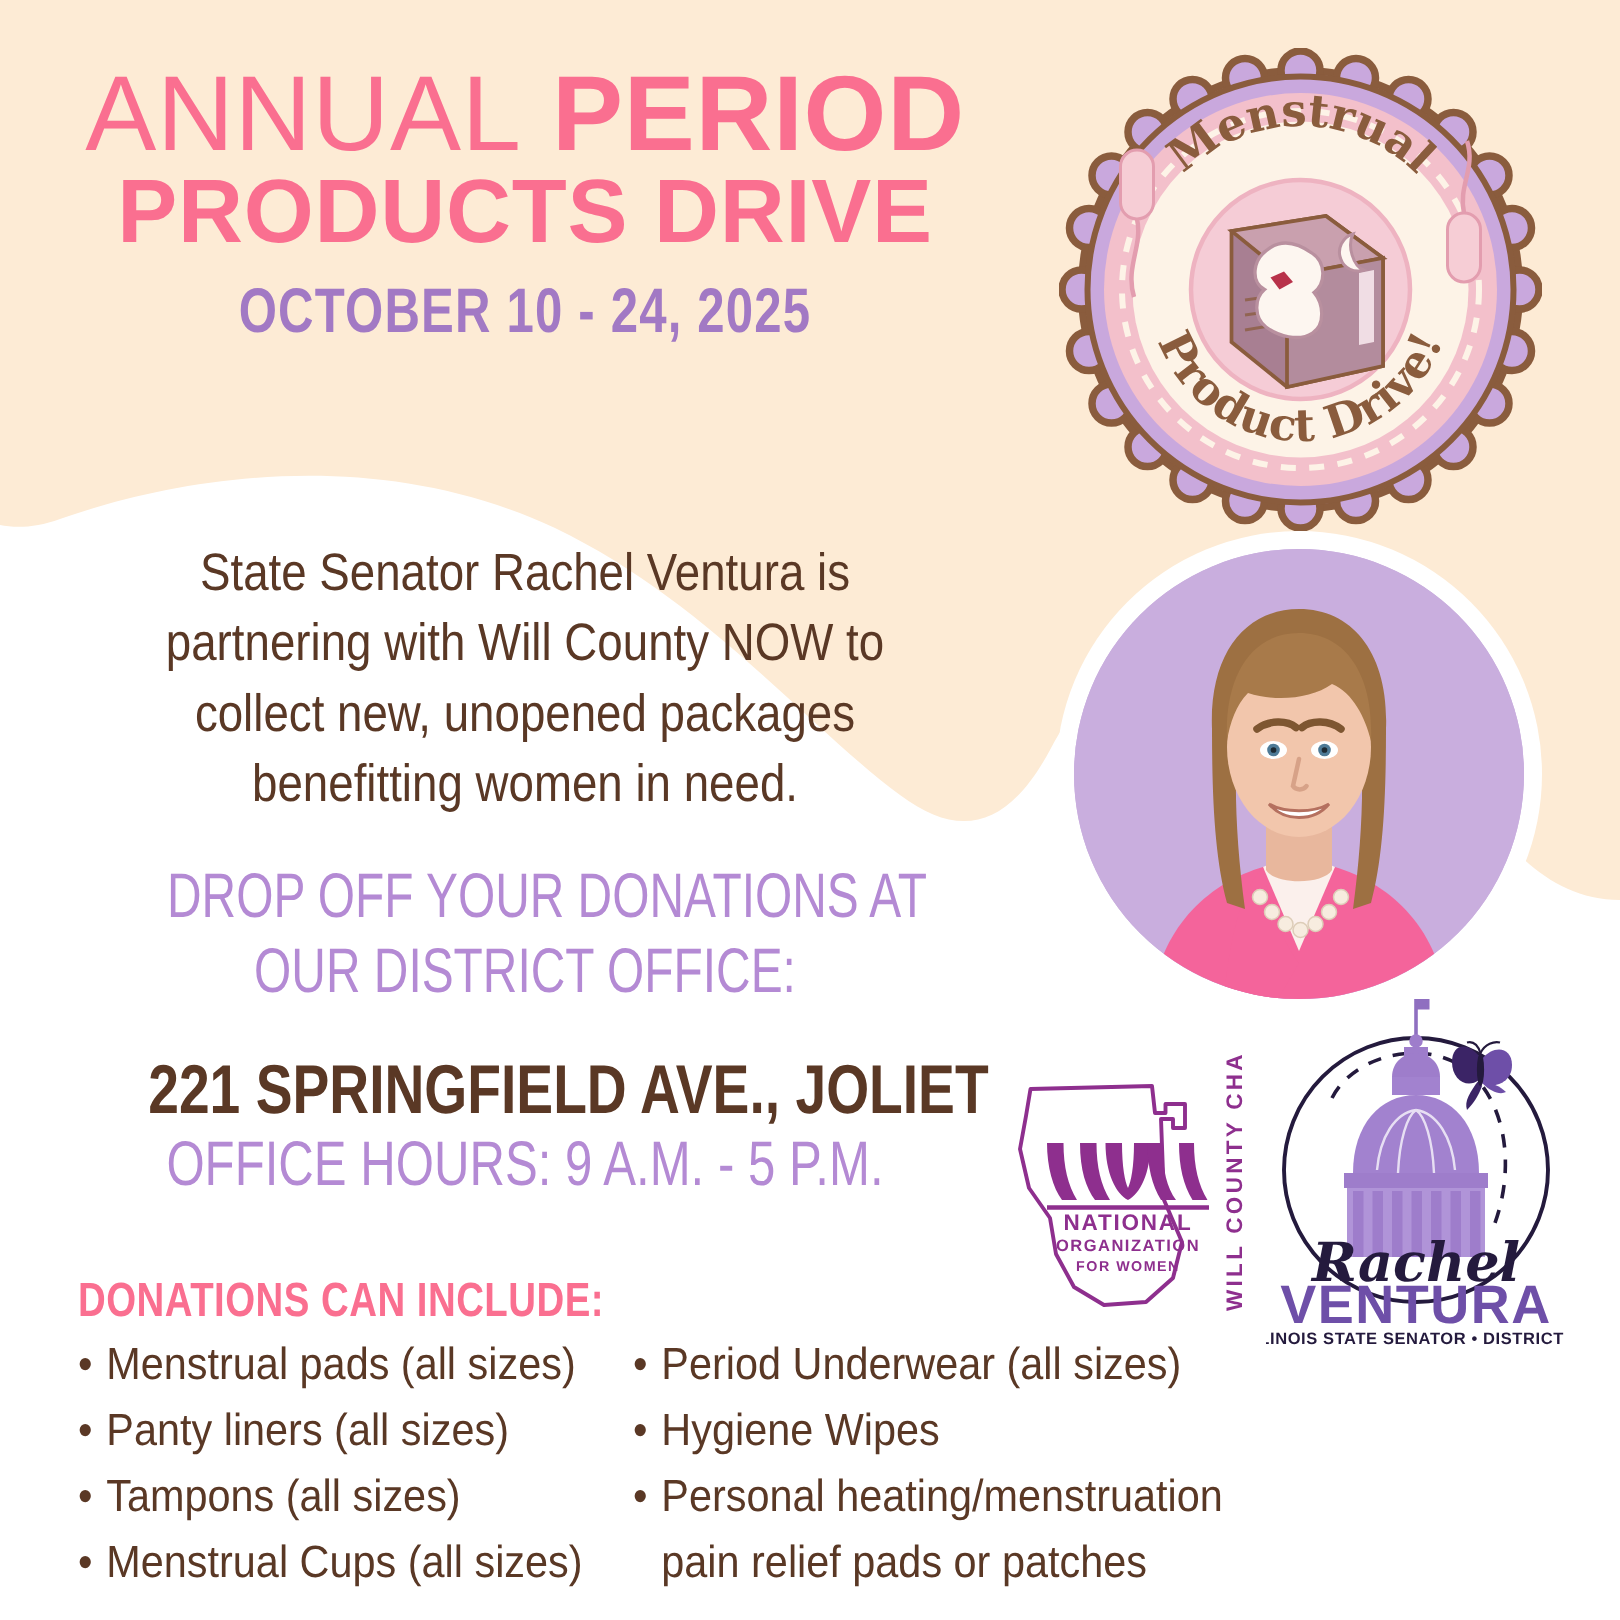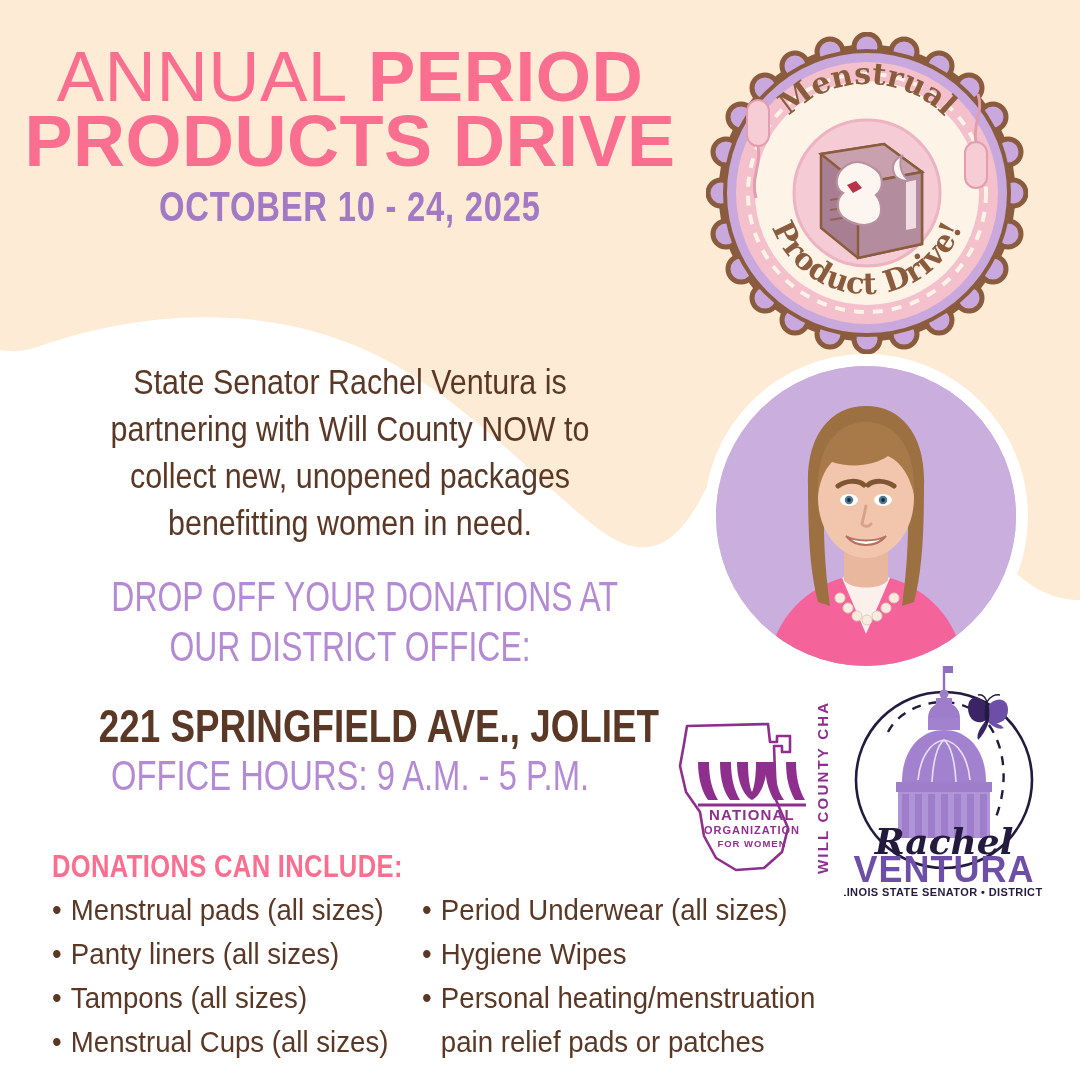--- a/index.html
+++ b/index.html
@@ -16,21 +16,21 @@
     background:#ffffff;
     overflow:hidden;
   }
 
   
   .bg-cream { position:absolute; left:0; top:0; width:1080px; height:700px; z-index:0; }
 
   
   .header { position:absolute; left:0; top:46px; width:700px; z-index:6; text-align:center; }
   .title-l1 { font-size:71px; line-height:62px; letter-spacing:0.5px; white-space:nowrap; }
-  .title-l2 { font-size:72px; line-height:66px; letter-spacing:0.5px; white-space:nowrap;text-align:center; }
+  .title-l2 { font-size:60px; line-height:66px; letter-spacing:0.5px; white-space:nowrap;text-align:center; }
   .t-thin { font-weight:300; color:#fa6f90; }
   .t-bold { font-weight:700; color:#fa6f90; }
   .date-line {
     margin-top:10px;
     font-size:42px; line-height:46px;
     font-weight:700; color:#a279c4;
     transform:scaleX(0.78); transform-origin:center;
     letter-spacing:1px; white-space:nowrap;
   }
 

